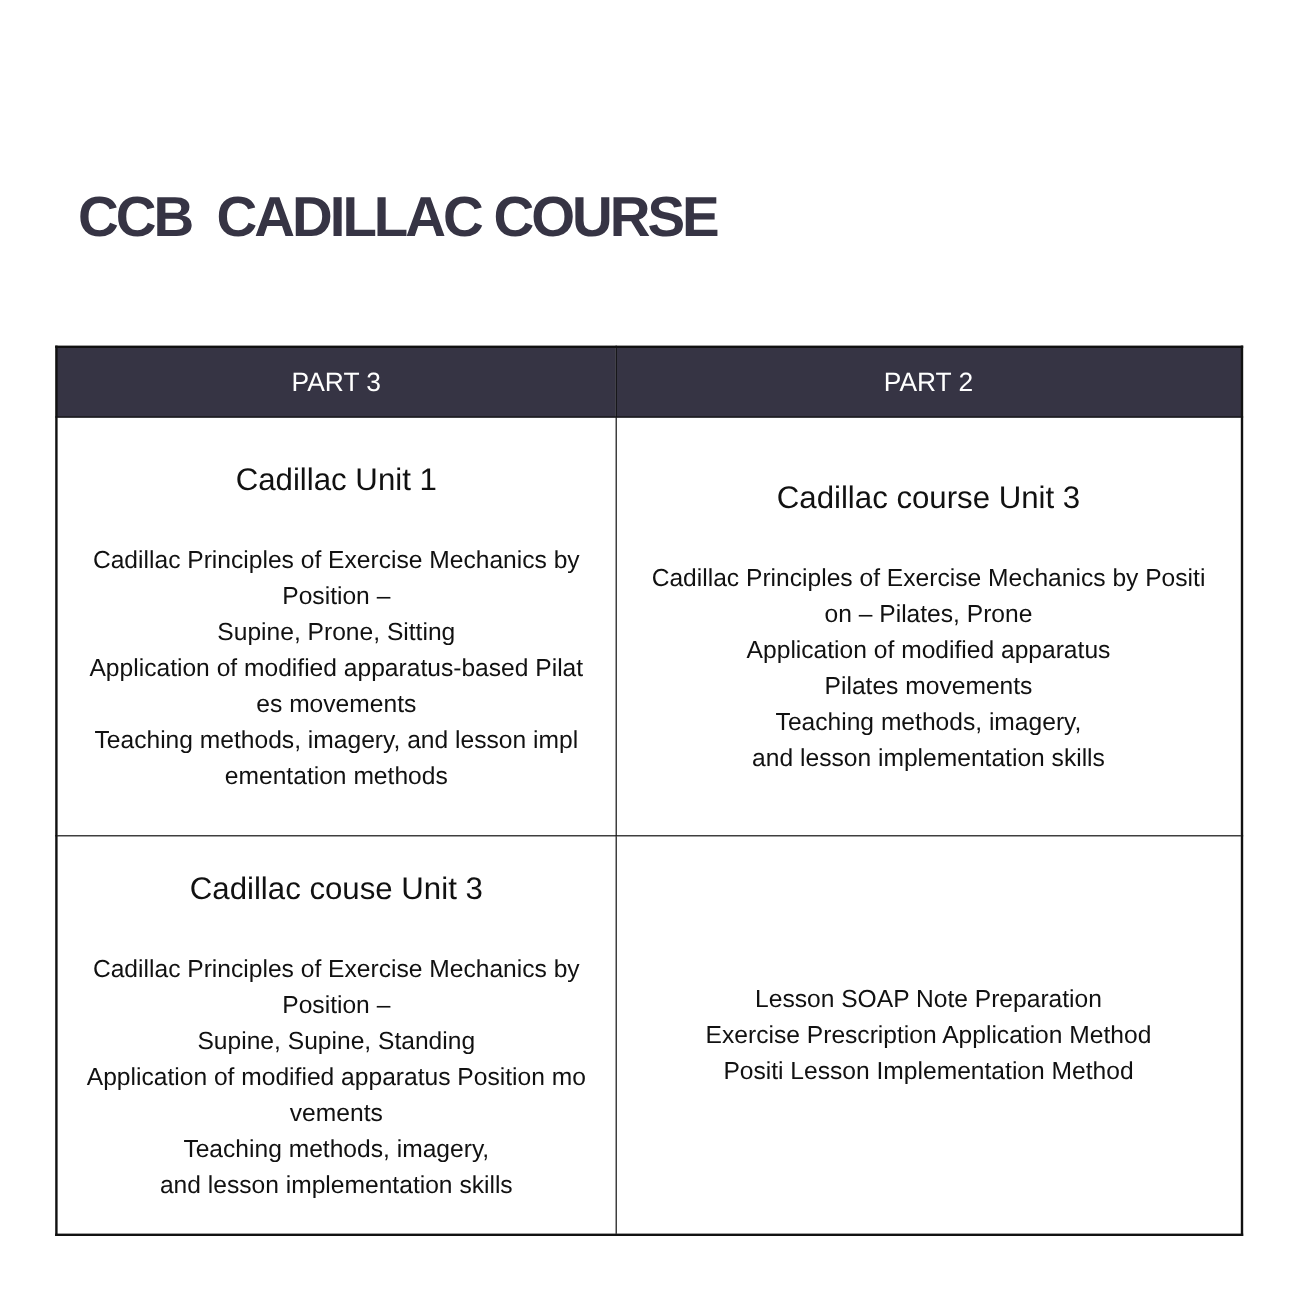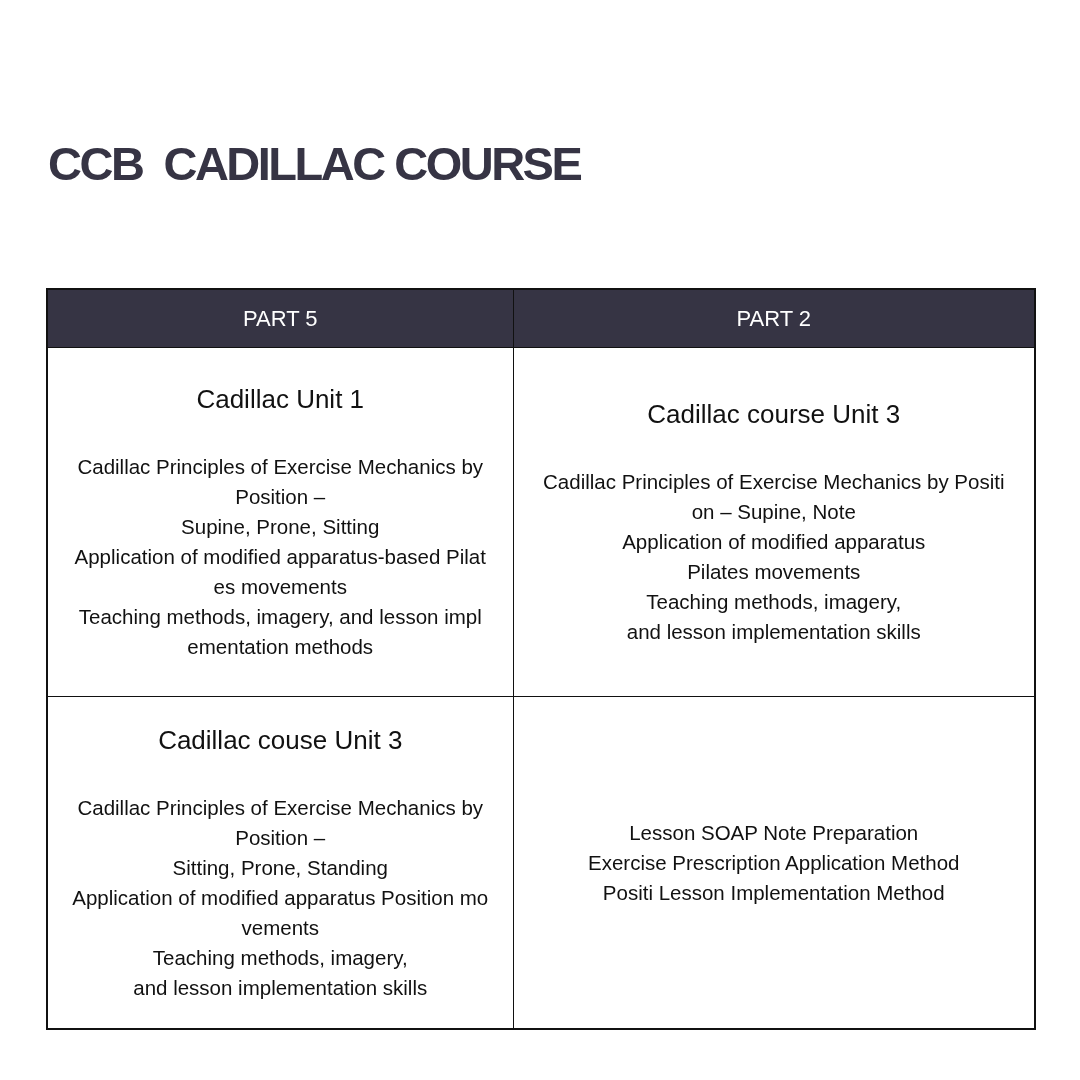--- a/index.html
+++ b/index.html
@@ -1,18 +1,18 @@
 <!DOCTYPE html>
 <html><head>
   <meta charset="utf-8">
   <style>
     html, body { margin: 0; padding: 0; background: #ffffff; }
     body { width: 1080px; height: 1080px; position: relative; overflow: hidden;
       font-family: "Liberation Sans", "DejaVu Sans", sans-serif; color: #111111; }
-    .title { position: absolute; left: 48px; top: 136px; margin: 0;
+    .title { position: absolute; left: 48px; top: 136px; margin: 17px;
       font-family: "Liberation Sans", sans-serif; font-weight: 700; font-size: 47px;
       letter-spacing: -2.5px; color: #363444; white-space: pre; line-height: 56px; }
     table.course { position: absolute; left: 46px; top: 288px; width: 988px;
       border-collapse: collapse; border: 2px solid #111111; table-layout: fixed; }
     table.course th, table.course td { border: 1px solid #111111; padding: 0; text-align: center; vertical-align: middle; }
     col.c1 { width: 466px; } col.c2 { width: 522px; }
     thead th { background: #363444; color: #ffffff; font-weight: 400; font-size: 22px; height: 57px;
       font-family: "Liberation Sans", sans-serif; }
     tr.r1 td { height: 348px; }
     tr.r2 td { height: 331px; }
@@ -27,21 +27,21 @@
 
 <h1 class="title">CCB  CADILLAC COURSE</h1>
 
 <table class="course">
   <colgroup>
       <col class="c1">
       <col class="c2">
     </colgroup>
   <thead>
     <tr>
-      <th>PART 5</th>
+      <th>PART 3</th>
       <th>PART 2</th>
     </tr>
   </thead>
   <tbody>
     <tr class="r1">
       <td>
         <div class="cell left">
           <div class="unit-title">Cadillac Unit 1</div>
           <div class="lines">
             <span class="line">Cadillac Principles of Exercise Mechanics by</span>
@@ -52,37 +52,37 @@
             <span class="line">Teaching methods, imagery, and lesson impl</span>
             <span class="line">ementation methods</span>
           </div>
         </div>
       </td>
       <td>
         <div class="cell">
           <div class="unit-title">Cadillac course Unit 3</div>
           <div class="lines">
             <span class="line">Cadillac Principles of Exercise Mechanics by Positi</span>
-            <span class="line">on – Supine, Note</span>
+            <span class="line">on – Pilates, Prone</span>
             <span class="line">Application of modified apparatus</span>
             <span class="line">Pilates movements</span>
             <span class="line">Teaching methods, imagery,</span>
             <span class="line">and lesson implementation skills</span>
           </div>
         </div>
       </td>
     </tr>
     <tr class="r2">
       <td>
         <div class="cell">
           <div class="unit-title">Cadillac couse Unit 3</div>
           <div class="lines">
             <span class="line">Cadillac Principles of Exercise Mechanics by</span>
             <span class="line">Position –</span>
-            <span class="line">Sitting, Prone, Standing</span>
+            <span class="line">Supine, Supine, Standing</span>
             <span class="line">Application of modified apparatus Position mo</span>
             <span class="line">vements</span>
             <span class="line">Teaching methods, imagery,</span>
             <span class="line">and lesson implementation skills</span>
           </div>
         </div>
       </td>
       <td>
         <div class="cell">
           <div class="lines">

